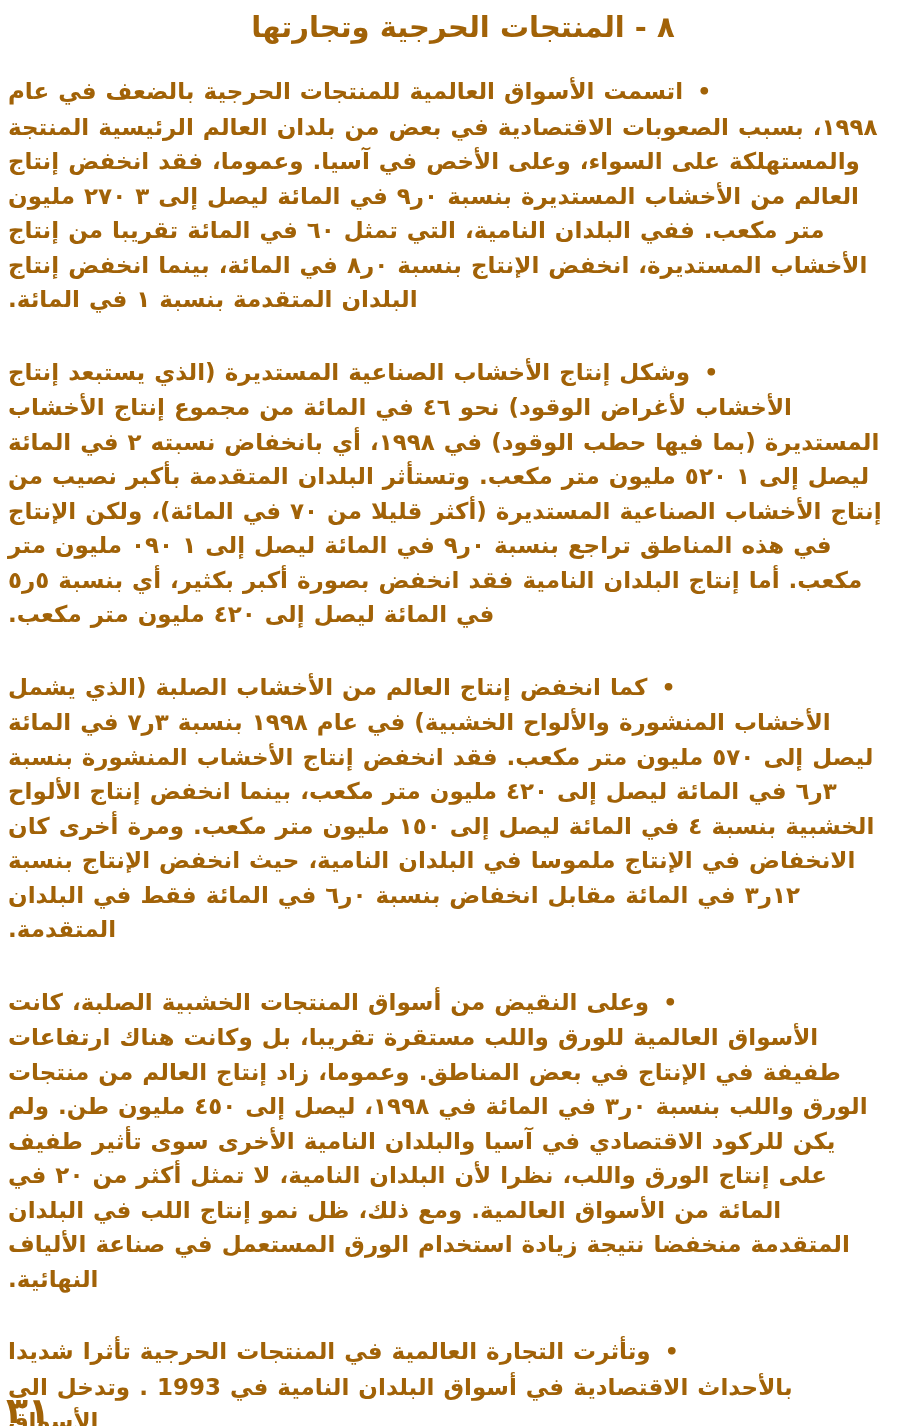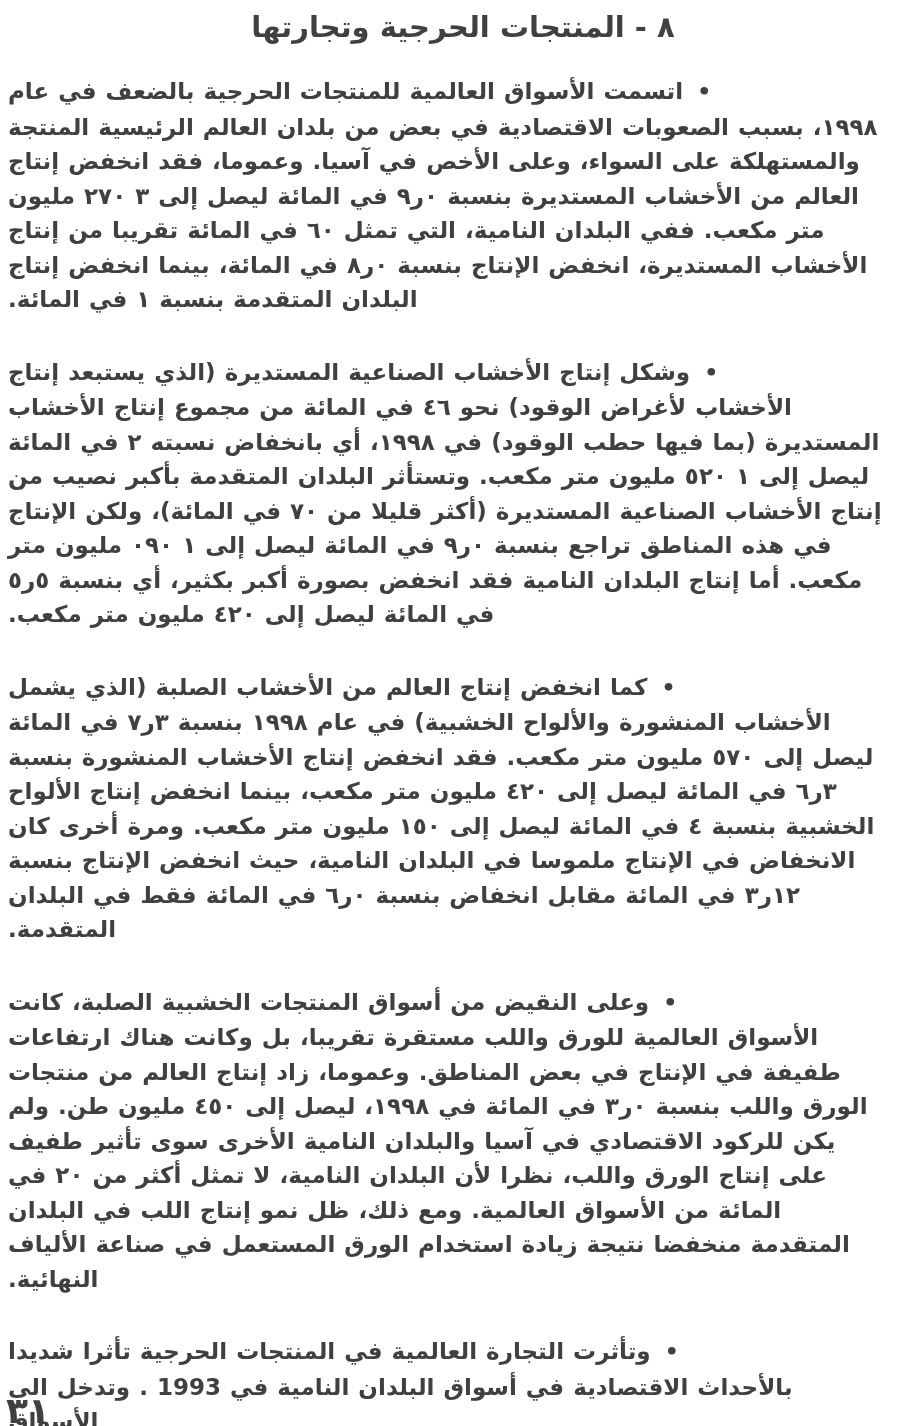--- a/index.html
+++ b/index.html
@@ -6,21 +6,21 @@
     margin: 0;
     padding: 0;
     background: #ffffff;
   }
   .page {
     position: relative;
     width: 900px;
     height: 1426px;
     box-sizing: border-box;
     background: #ffffff;
-    color: #404040;
+    color: #a16207;
     font-family: "DejaVu Sans", sans-serif;
     direction: rtl;
     overflow: hidden;
     padding: 4px 12px 0 8px;
   }
   .doc-title {
     font-size: 29px;
     font-weight: bold;
     text-align: center;
     margin: 6px 0 30px 30px;

